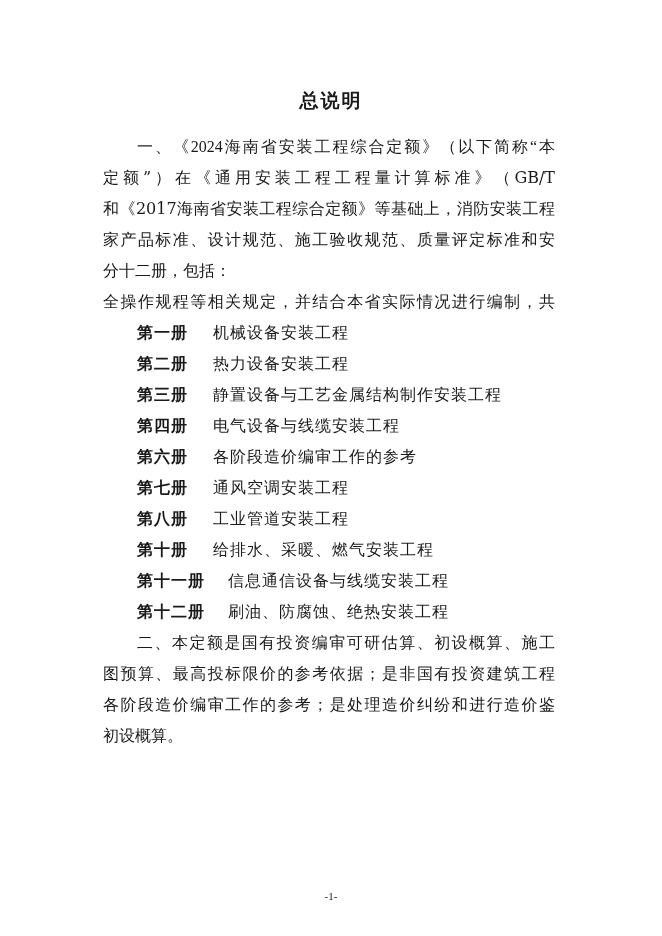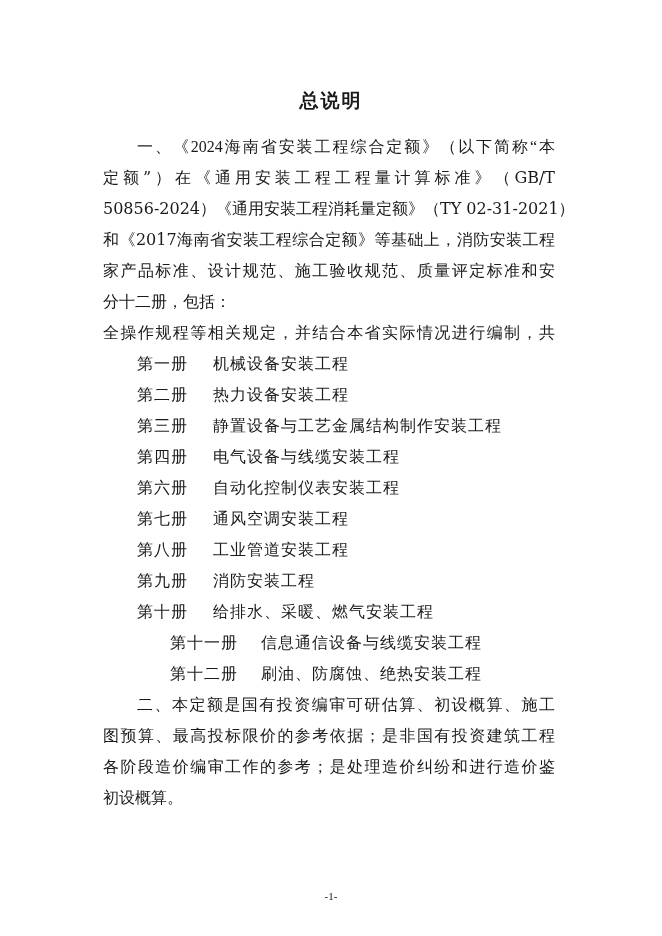--- a/index.html
+++ b/index.html
@@ -7,48 +7,46 @@
       font-family: "DejaVu Serif", "Liberation Serif", serif; color: #1a1a1a; }
     .page { position: absolute; left: 0; top: 0; width: 662px; height: 936px; }
     .title { position: absolute; left: 0; width: 662px; top: 88px; text-align: center;
       font-size: 19px; font-weight: bold; letter-spacing: 2px; font-family: "DejaVu Sans", sans-serif; }
     .body-text { position: absolute; left: 103px; width: 452px; top: 131px; }
     .line { height: 31px; line-height: 31px; font-size: 16px; white-space: nowrap;
       text-align: justify; text-align-last: justify; }
     .line.last { text-align-last: left; }
     .indent { padding-left: 34px; font-family: Liberation Serif, serif; }
     .vol { height: 31px; line-height: 31px; font-size: 16px; padding-left: 34px; white-space: nowrap; letter-spacing: 1px; }
-    .vol .num { display: inline-block; min-width: 76px; }
-    .vol .num.wide { min-width: 91px; margin-left: 33px; }
+    .vol .num { display: inline-block; min-width: 76px; font-weight: bold; }
+    .vol .num.wide { min-width: 91px; }
     .page-number { position: absolute; left: 0; width: 662px; top: 890px; text-align: center;
       font-size: 11px; font-family: "Liberation Serif", serif; }
   </style>
 </head>
 <body>
 
 <div class="page">
   <div class="title">总说明</div>
 
   <div class="body-text">
     <div class="line indent">一、《2024海南省安装工程综合定额》（以下简称“本</div>
     <div class="line">定额”）在《通用安装工程工程量计算标准》（GB/T</div>
-    <div class="line">50856-2024）《通用安装工程消耗量定额》（TY 02-31-2021）</div>
     <div class="line">和《2017海南省安装工程综合定额》等基础上，消防安装工程</div>
     <div class="line">家产品标准、设计规范、施工验收规范、质量评定标准和安</div>
     <div class="line last">分十二册，包括：</div>
     <div class="line">全操作规程等相关规定，并结合本省实际情况进行编制，共</div>
 
     <div class="vol"><span class="num">第一册</span><span>机械设备安装工程</span></div>
     <div class="vol"><span class="num">第二册</span><span>热力设备安装工程</span></div>
     <div class="vol"><span class="num">第三册</span><span>静置设备与工艺金属结构制作安装工程</span></div>
     <div class="vol"><span class="num">第四册</span><span>电气设备与线缆安装工程</span></div>
-    <div class="vol"><span class="num">第六册</span><span>自动化控制仪表安装工程</span></div>
+    <div class="vol"><span class="num">第六册</span><span>各阶段造价编审工作的参考</span></div>
     <div class="vol"><span class="num">第七册</span><span>通风空调安装工程</span></div>
     <div class="vol"><span class="num">第八册</span><span>工业管道安装工程</span></div>
-    <div class="vol"><span class="num">第九册</span><span>消防安装工程</span></div>
     <div class="vol"><span class="num">第十册</span><span>给排水、采暖、燃气安装工程</span></div>
     <div class="vol"><span class="num wide">第十一册</span><span>信息通信设备与线缆安装工程</span></div>
     <div class="vol"><span class="num wide">第十二册</span><span>刷油、防腐蚀、绝热安装工程</span></div>
 
     <div class="line indent">二、本定额是国有投资编审可研估算、初设概算、施工</div>
     <div class="line">图预算、最高投标限价的参考依据；是非国有投资建筑工程</div>
     <div class="line">各阶段造价编审工作的参考；是处理造价纠纷和进行造价鉴</div>
     <div class="line last">初设概算。</div>
   </div>
 

